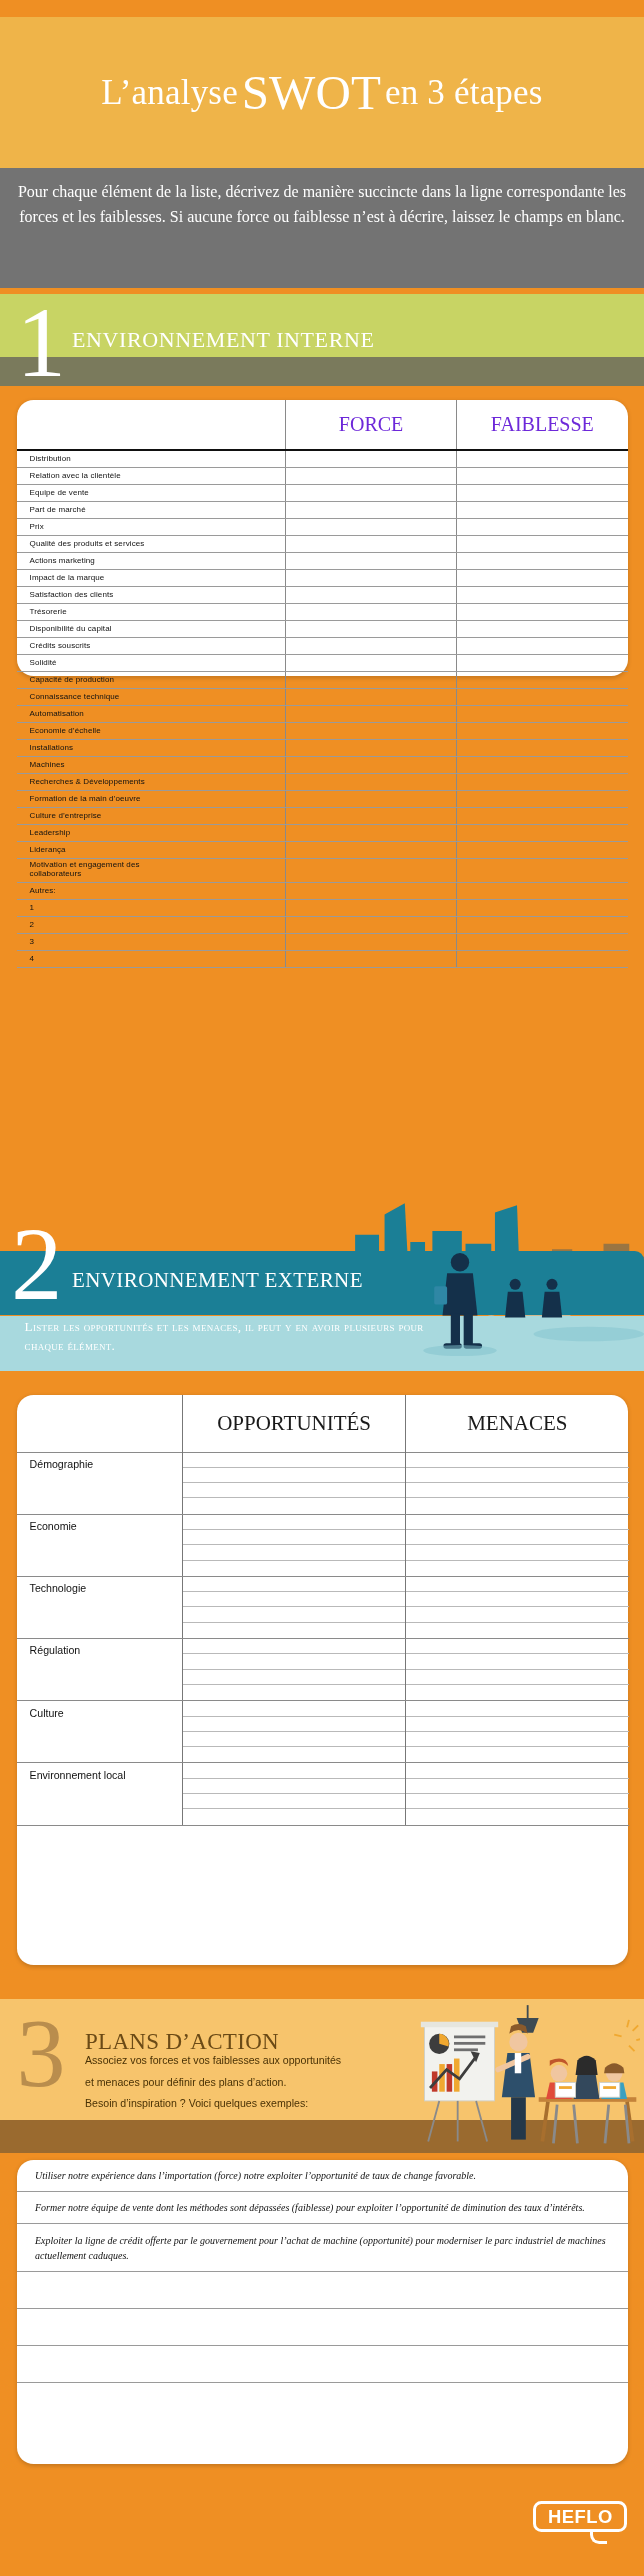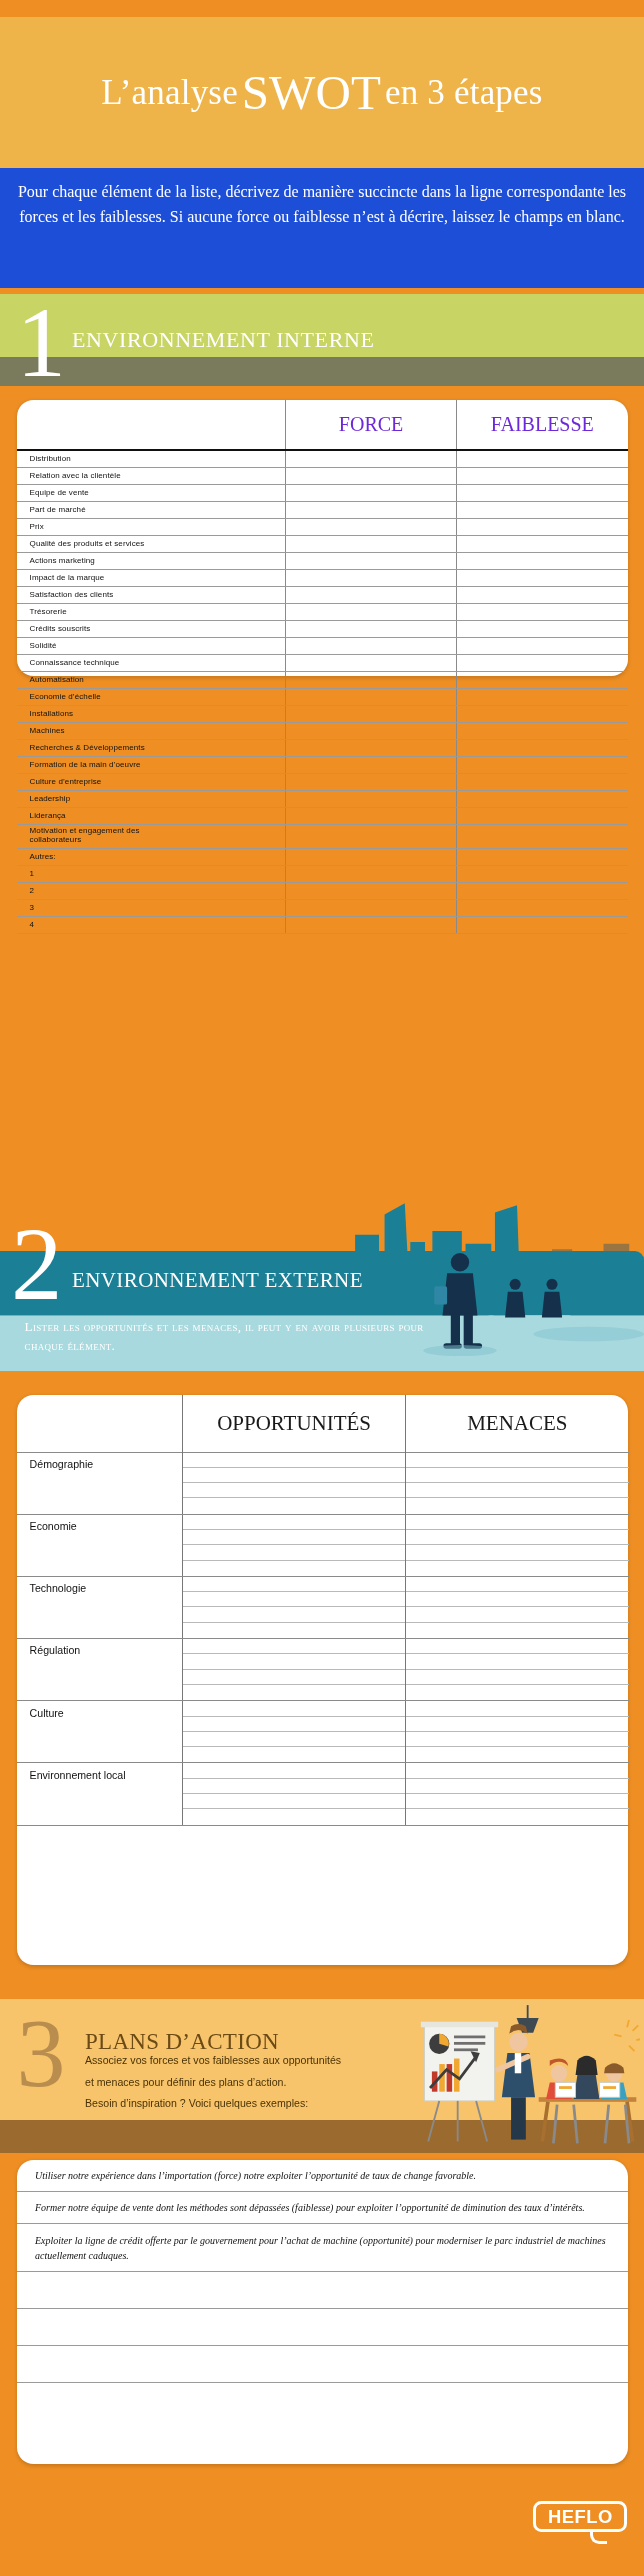--- a/index.html
+++ b/index.html
@@ -22,21 +22,21 @@
     position:absolute; top:16.6px; left:0; width:644px; height:152px;
     display:flex; align-items:center; justify-content:center;
     font-family:"Liberation Serif", serif;
     color:#ffffff; font-size:36px; letter-spacing:0.2px; white-space:nowrap;
   }
   .hdr-title .big { font-size:49px; padding:0 3.7px; }
   .hdr-title .sm  { font-size:35px; }
 
   .hdr-sub {
     position:absolute; top:168px; left:0; width:644px; height:120px;
-    background:#1d4ed8; color:#ffffff;
+    background:#737373; color:#ffffff;
     font-family:"Liberation Serif", serif; font-size:16px; line-height:1.55;
     text-align:center; padding-top:12px;
   }
 
   
   .s1-banner {
     position:absolute; top:294px; left:0; width:644px; height:92px;
     background:#c8d464; overflow:hidden;
   }
   .s1-ground { position:absolute; left:0; bottom:0; width:644px; height:29px; background:#7a7a5c; }
@@ -251,26 +251,36 @@
           <td class="lbl">Satisfaction des clients</td>
           <td class="cell"></td>
           <td class="cell"></td>
         </tr>
         <tr>
           <td class="lbl">Trésorerie</td>
           <td class="cell"></td>
           <td class="cell"></td>
         </tr>
         <tr>
+          <td class="lbl">Disponibilité du capital</td>
+          <td class="cell"></td>
+          <td class="cell"></td>
+        </tr>
+        <tr>
           <td class="lbl">Crédits souscrits</td>
           <td class="cell"></td>
           <td class="cell"></td>
         </tr>
         <tr>
           <td class="lbl">Solidité</td>
+          <td class="cell"></td>
+          <td class="cell"></td>
+        </tr>
+        <tr>
+          <td class="lbl">Capacité de production</td>
           <td class="cell"></td>
           <td class="cell"></td>
         </tr>
         <tr>
           <td class="lbl">Connaissance technique</td>
           <td class="cell"></td>
           <td class="cell"></td>
         </tr>
         <tr>
           <td class="lbl">Automatisation</td>

